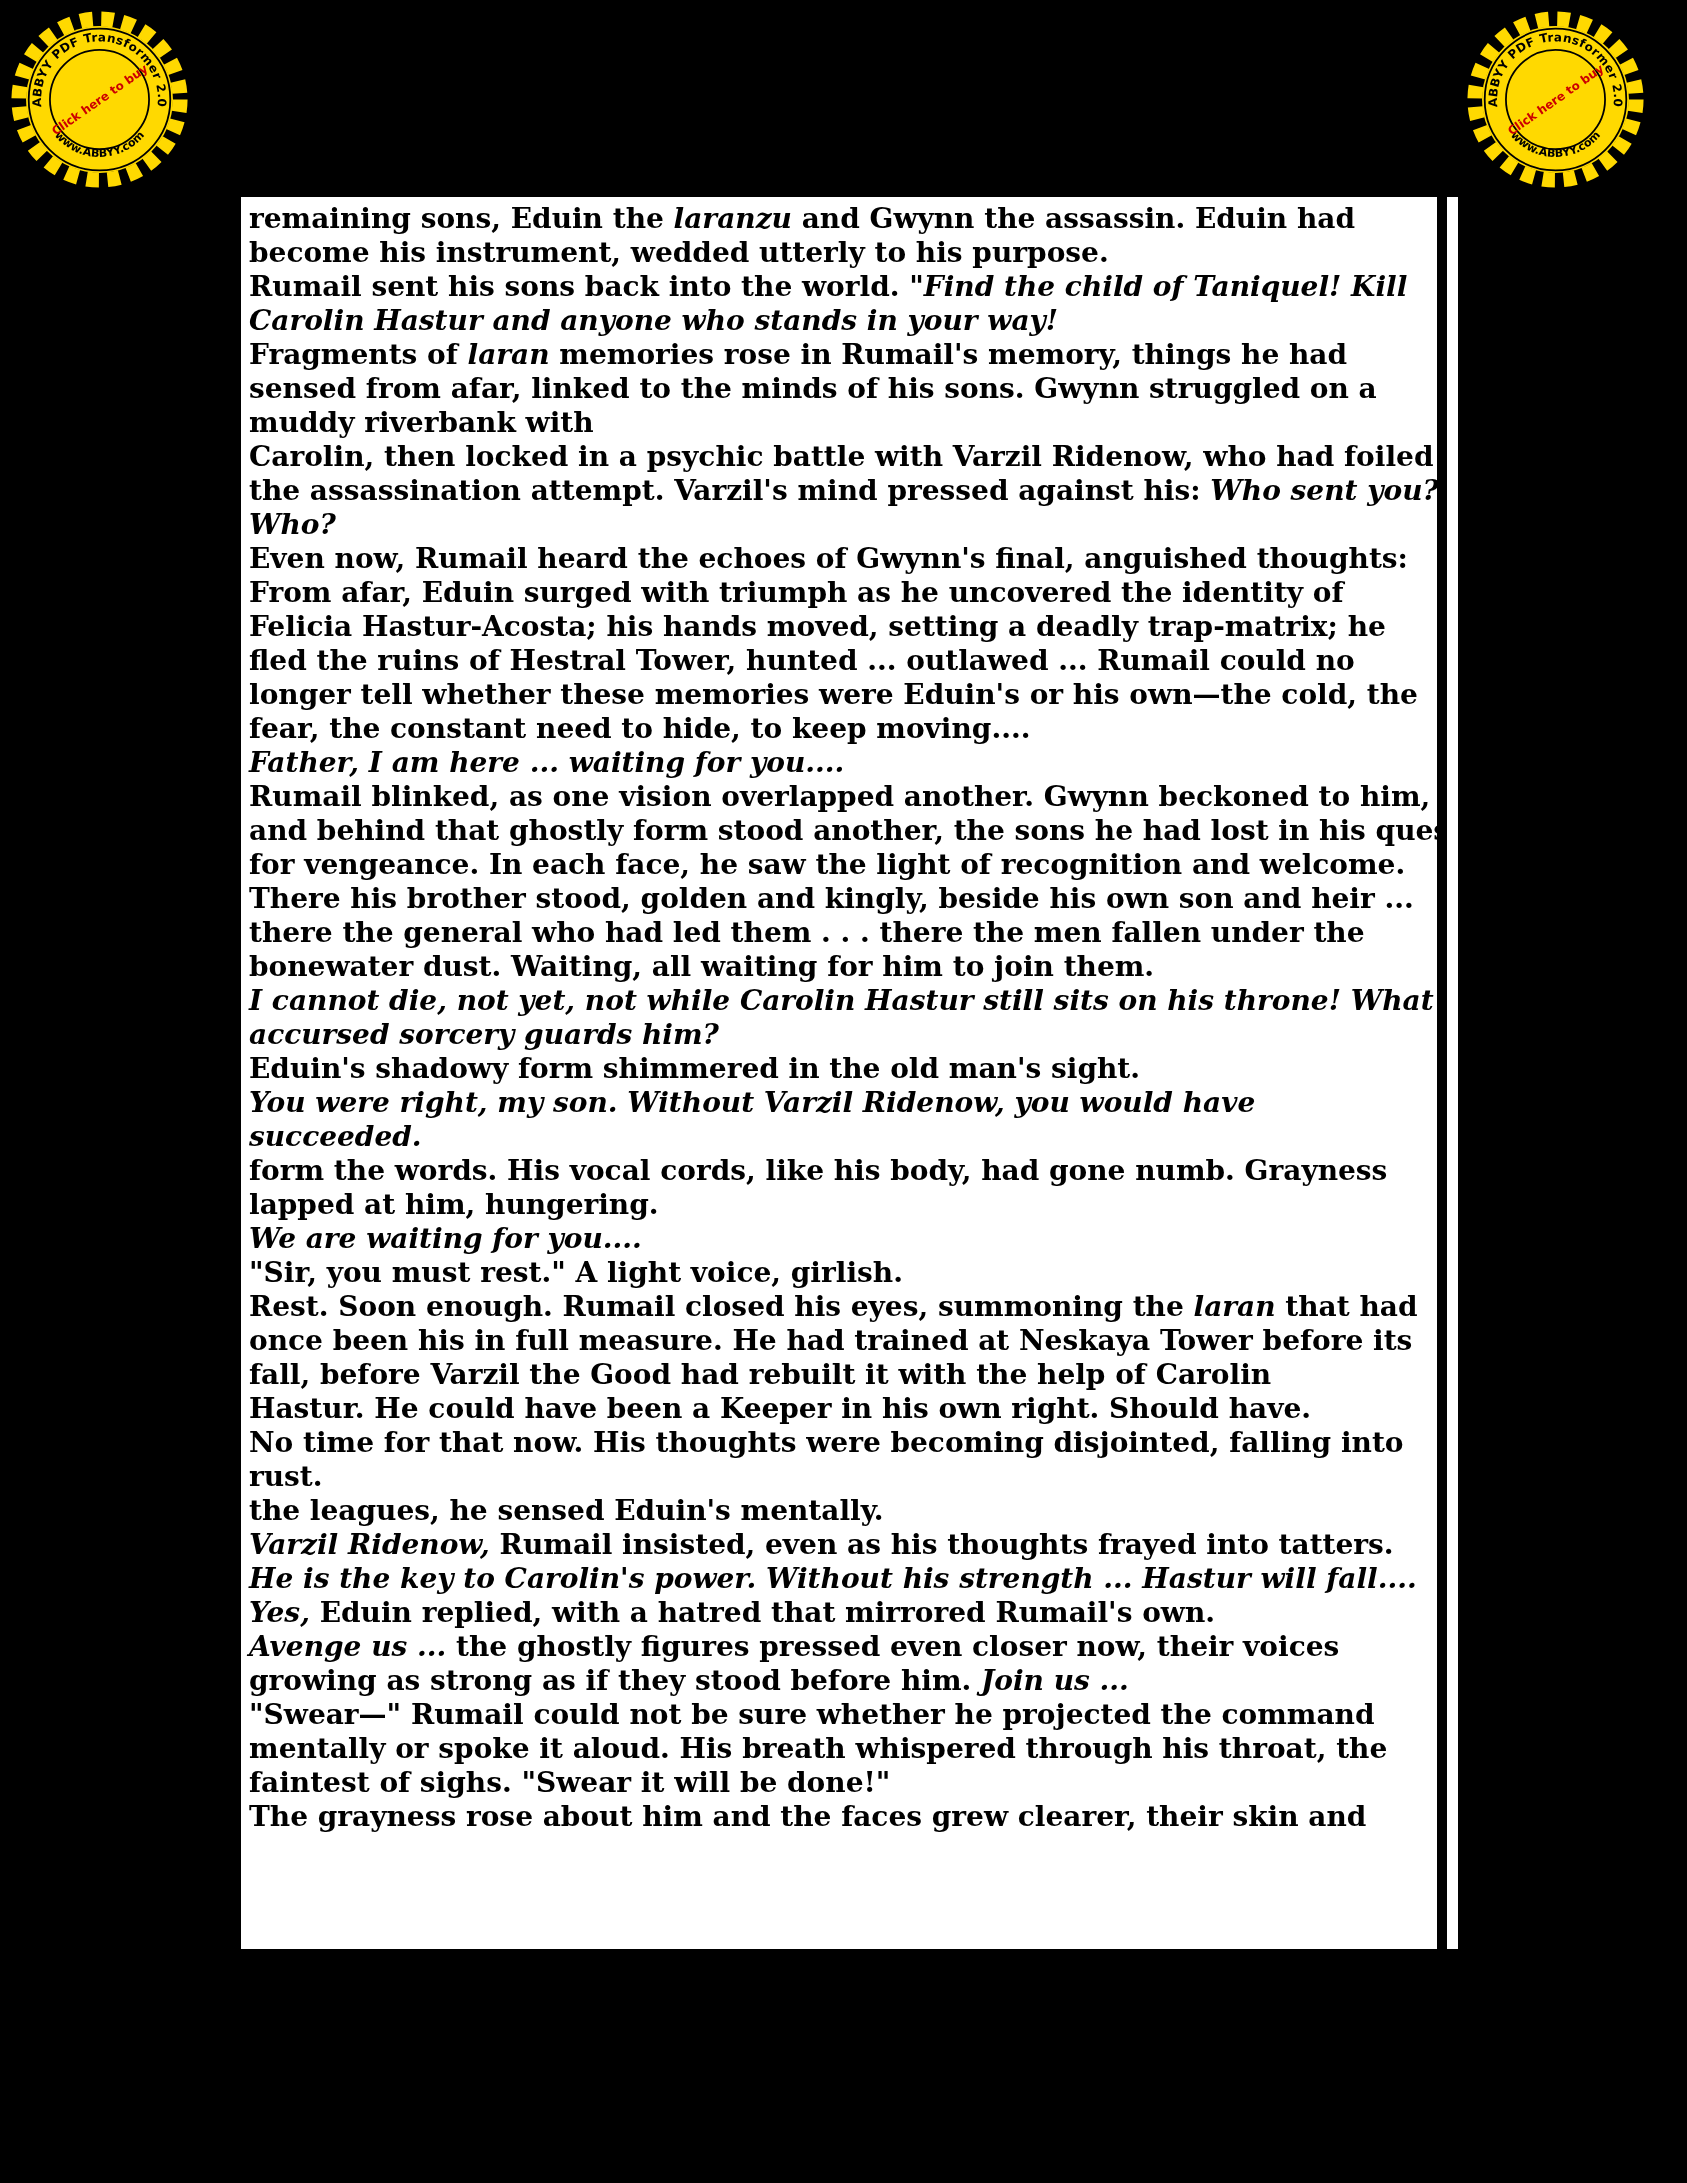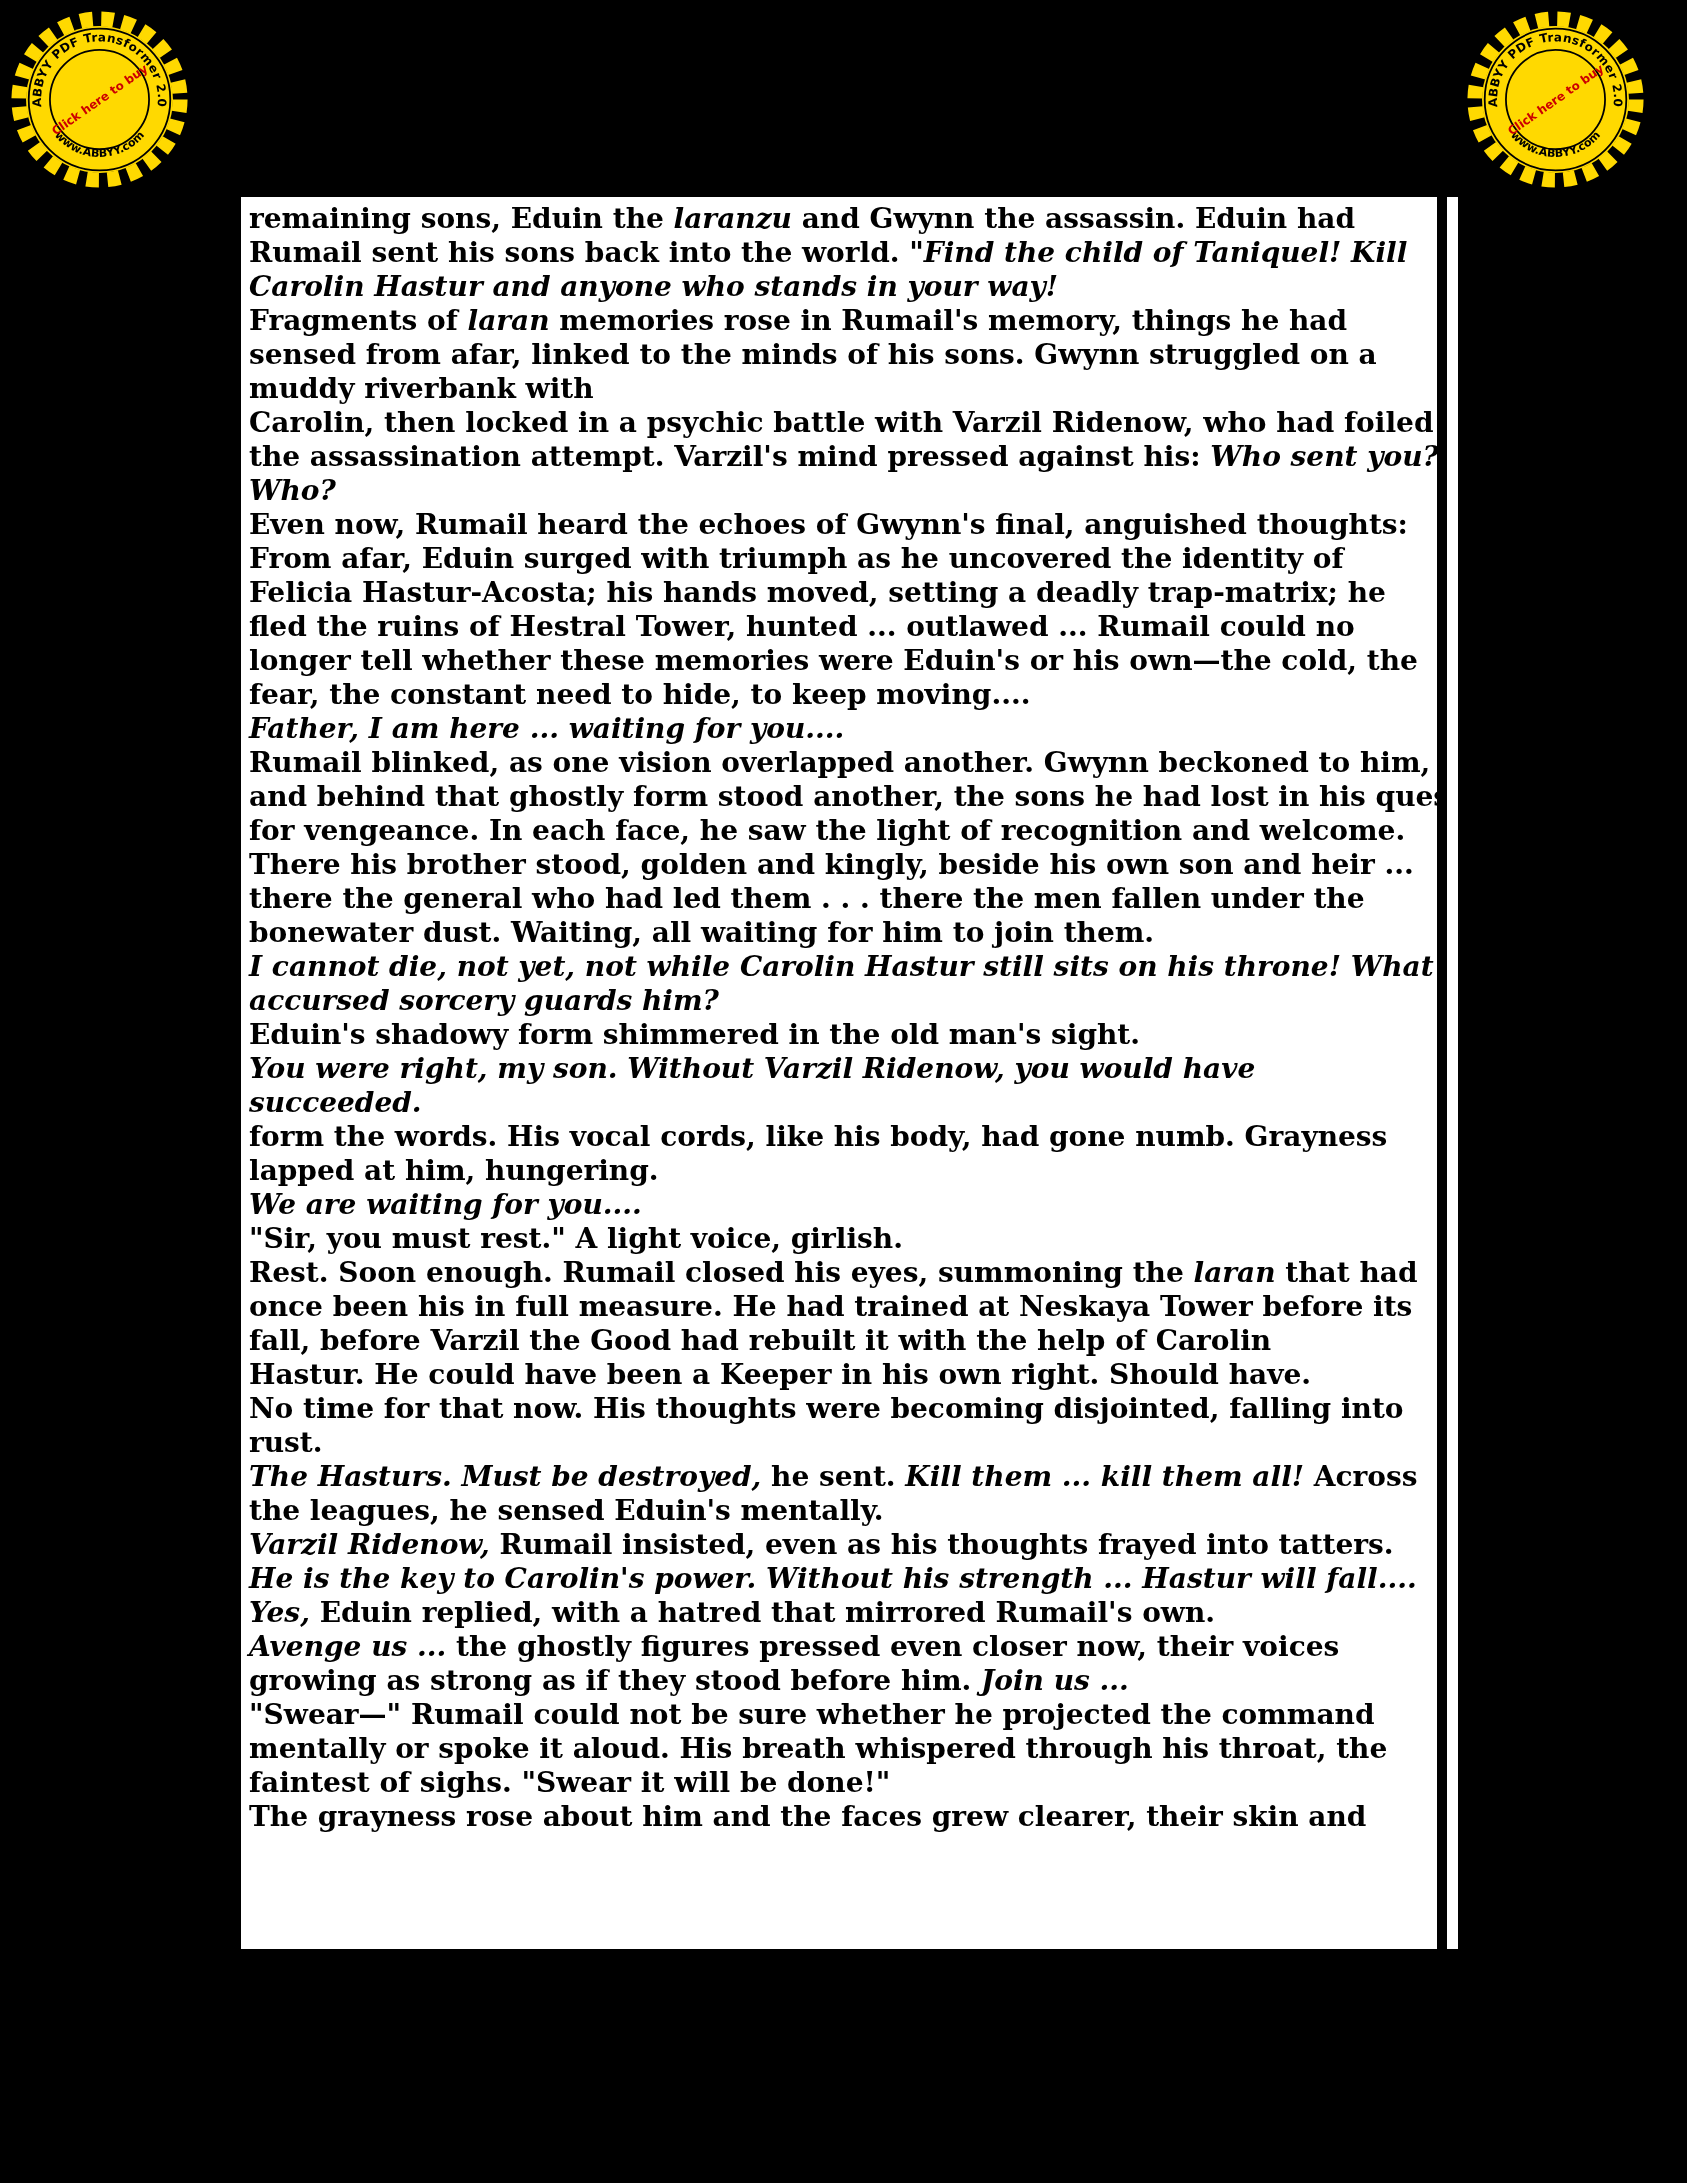--- a/index.html
+++ b/index.html
@@ -86,20 +86,21 @@
     <text font-size="12.5" fill="#000000">
       <textPath href="#arcBot2" startOffset="50%" text-anchor="middle">www.ABBYY.com</textPath>
     </text>
     <g transform="rotate(-35 100 100)">
       <text x="100" y="105" text-anchor="middle" font-size="13.5" fill="#cc0000">Click here to buy</text>
     </g>
   </svg>
 
   <div class="text-block">
       <div class="line">remaining sons, Eduin the <span class="it">laranzu</span> and Gwynn the assassin. Eduin had</div>
+      <div class="line">become his instrument, wedded utterly to his purpose.</div>
       <div class="line">Rumail sent his sons back into the world. <span class="it">"Find the child of Taniquel! Kill</span></div>
       <div class="line"><span class="it">Carolin Hastur and anyone who stands in your way!</span></div>
       <div class="line">Fragments of <span class="it">laran</span> memories rose in Rumail's memory, things he had</div>
       <div class="line">sensed from afar, linked to the minds of his sons. Gwynn struggled on a</div>
       <div class="line">muddy riverbank with</div>
       <div class="line">Carolin, then locked in a psychic battle with Varzil Ridenow, who had foiled</div>
       <div class="line">the assassination attempt. Varzil's mind pressed against his: <span class="it">Who sent you?</span></div>
       <div class="line"><span class="it">Who?</span></div>
       <div class="line">Even now, Rumail heard the echoes of Gwynn's final, anguished thoughts:</div>
       <div class="line">From afar, Eduin surged with triumph as he uncovered the identity of</div>
@@ -122,21 +123,20 @@
       <div class="line">form the words. His vocal cords, like his body, had gone numb. Grayness</div>
       <div class="line">lapped at him, hungering.</div>
       <div class="line"><span class="it">We are waiting for you....</span></div>
       <div class="line">"Sir, you must rest." A light voice, girlish.</div>
       <div class="line">Rest. Soon enough. Rumail closed his eyes, summoning the <span class="it">laran</span> that had</div>
       <div class="line">once been his in full measure. He had trained at Neskaya Tower before its</div>
       <div class="line">fall, before Varzil the Good had rebuilt it with the help of Carolin</div>
       <div class="line">Hastur. He could have been a Keeper in his own right. Should have.</div>
       <div class="line">No time for that now. His thoughts were becoming disjointed, falling into</div>
       <div class="line">rust.</div>
-      <div class="line"><span class="it">The Hasturs. Must be destroyed,</span> he sent. <span class="it">Kill them ... kill them all!</span> Across</div>
       <div class="line">the leagues, he sensed Eduin's mentally.</div>
       <div class="line"><span class="it">Varzil Ridenow,</span> Rumail insisted, even as his thoughts frayed into tatters.</div>
       <div class="line"><span class="it">He is the key to Carolin's power. Without his strength ... Hastur will fall....</span></div>
       <div class="line"><span class="it">Yes,</span> Eduin replied, with a hatred that mirrored Rumail's own.</div>
       <div class="line"><span class="it">Avenge us ...</span> the ghostly figures pressed even closer now, their voices</div>
       <div class="line">growing as strong as if they stood before him. <span class="it">Join us ...</span></div>
       <div class="line">"Swear—" Rumail could not be sure whether he projected the command</div>
       <div class="line">mentally or spoke it aloud. His breath whispered through his throat, the</div>
       <div class="line">faintest of sighs. "Swear it will be done!"</div>
       <div class="line">The grayness rose about him and the faces grew clearer, their skin and</div>

